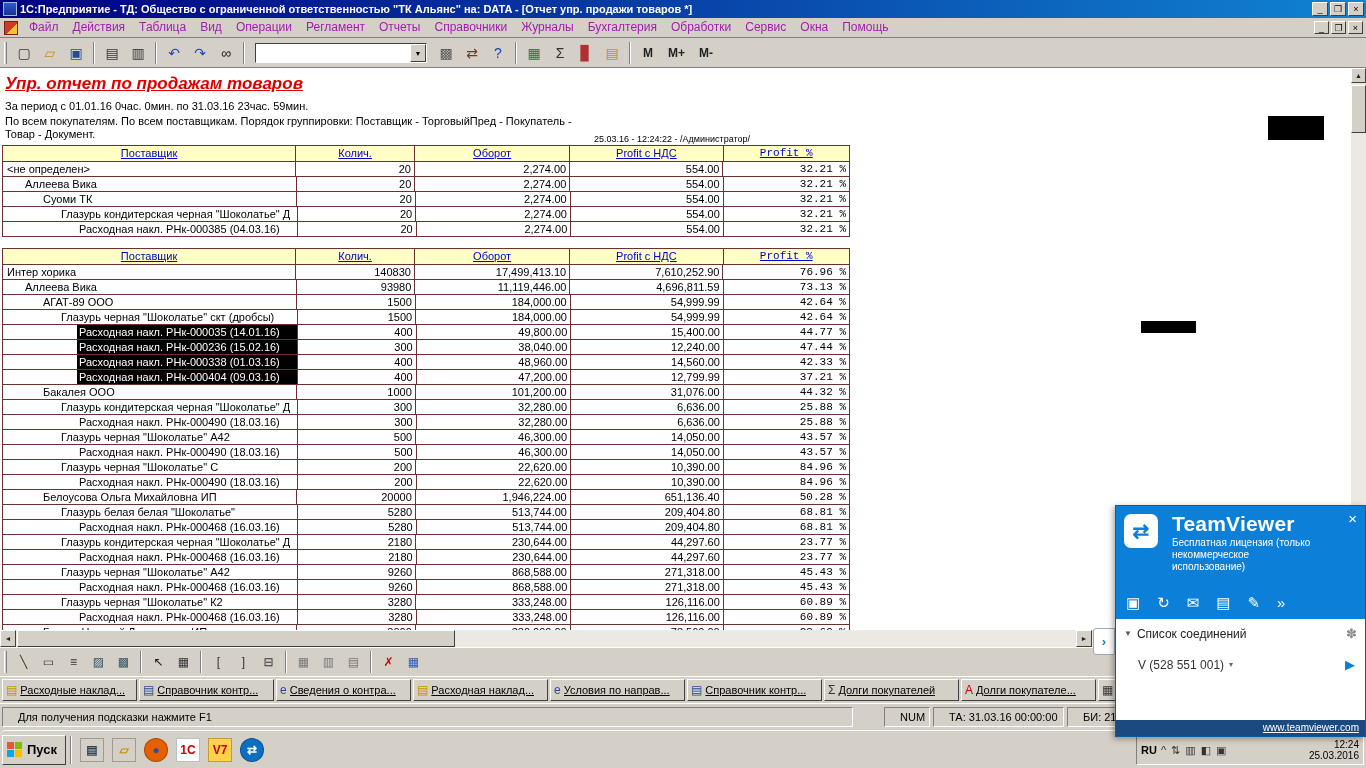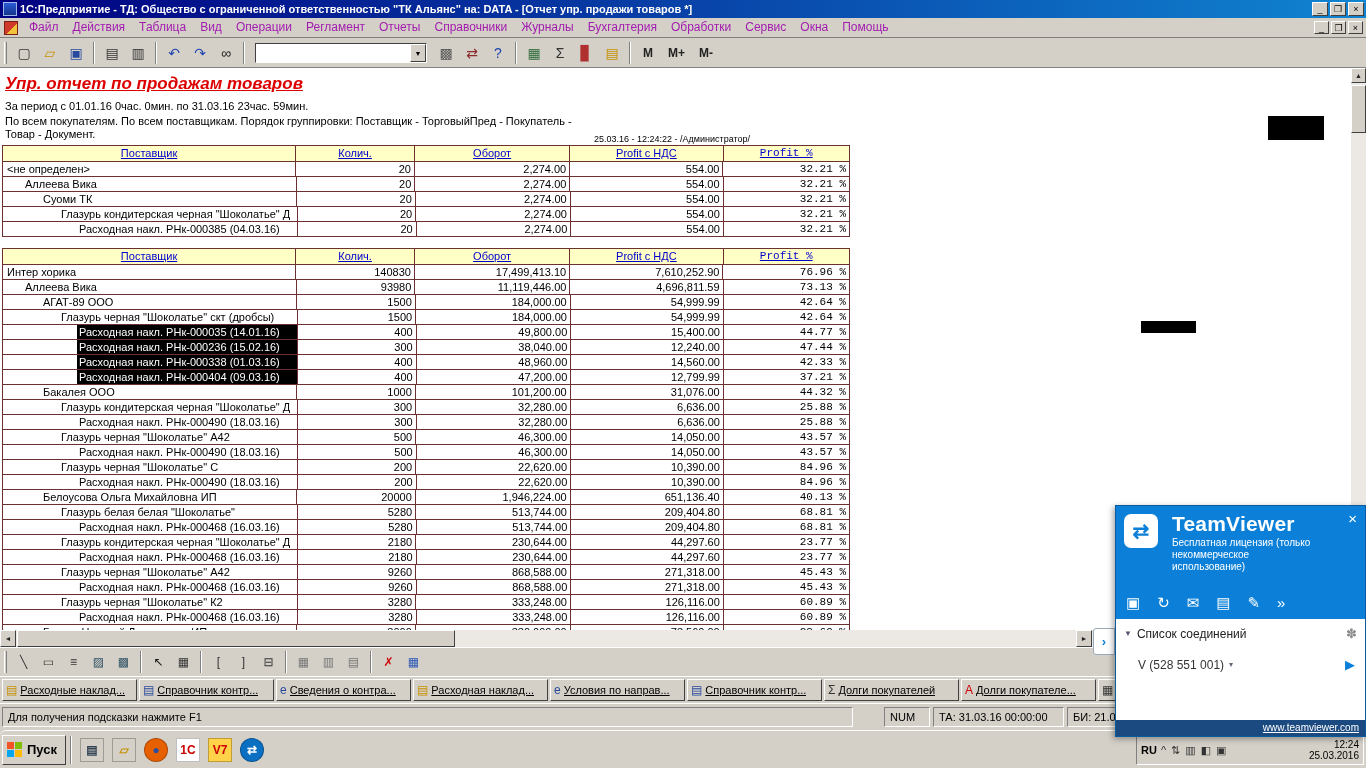--- a/index.html
+++ b/index.html
@@ -85,21 +85,21 @@
     display:flex; align-items:center; padding-left:2px; border-top:1px solid #fff; }
   .wb-btn { width:135px; height:22px; margin-right:2px; display:flex; align-items:center; gap:3px;
     padding:0 3px; background:#d4d0c8; border:1px solid; border-color:#ffffff #404040 #404040 #ffffff;
     overflow:hidden; cursor:default; }
   .wb-ico { font-size:12px; flex:none; }
   .wb-lbl { font-size:11px; white-space:nowrap; overflow:hidden;text-decoration:underline; }
 
   
   .statusbar { position:absolute; left:0; top:703px; width:1366px; height:27px; background:#d4d0c8;
     border-top:1px solid #fff; }
-  .sseg { position:absolute; top:3px; height:20px; line-height:18px; padding:0 5px; font-size:11px;
+  .sseg { position:absolute; top:3px; height:20px; line-height:18px; padding:0 15px; font-size:11px;
     border:1px solid; border-color:#808080 #ffffff #ffffff #808080; white-space:nowrap; overflow:hidden; }
 
   
   .taskbar { position:absolute; left:0; top:730px; width:1366px; height:38px; background:#d4d0c8;
     border-top:1px solid #fff; display:flex; align-items:center;border-radius:6px; }
   .start-btn { margin-left:2px; height:30px; padding:0 8px 0 4px; display:flex; align-items:center; gap:4px;
     background:#d4d0c8; border:1px solid; border-color:#ffffff #404040 #404040 #ffffff;
     font-weight:bold; font-size:13px; cursor:default; }
   .winlogo { width:16px; height:16px; display:grid; grid-template-columns:7px 7px; grid-template-rows:7px 7px; gap:1px; }
   .winlogo span { display:block; }
@@ -382,21 +382,21 @@
             <div class="t-cell num c1">200</div>
             <div class="t-cell num c2">22,620.00</div>
             <div class="t-cell num c3">10,390.00</div>
             <div class="t-cell num c4">84.96 %</div>
           </div>
           <div class="t-row">
             <div class="t-cell c0" style="padding-left: 40px;">Белоусова Ольга Михайловна ИП</div>
             <div class="t-cell num c1">20000</div>
             <div class="t-cell num c2">1,946,224.00</div>
             <div class="t-cell num c3">651,136.40</div>
-            <div class="t-cell num c4">40.13 %</div>
+            <div class="t-cell num c4">50.28 %</div>
           </div>
           <div class="t-row">
             <div class="t-cell c0" style="padding-left: 58px;">Глазурь белая белая "Шоколатье"</div>
             <div class="t-cell num c1">5280</div>
             <div class="t-cell num c2">513,744.00</div>
             <div class="t-cell num c3">209,404.80</div>
             <div class="t-cell num c4">68.81 %</div>
           </div>
           <div class="t-row">
             <div class="t-cell c0" style="padding-left: 76px;">Расходная накл. РНк-000468 (16.03.16)</div>

